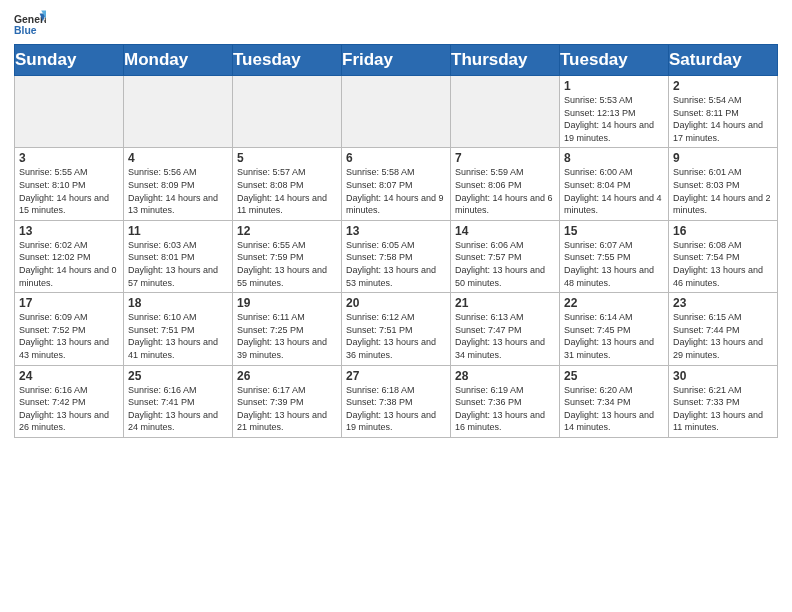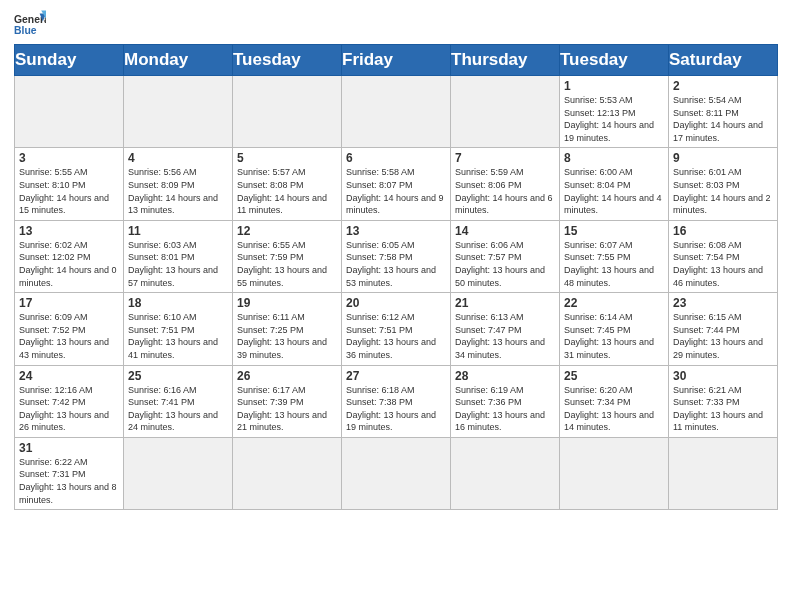--- a/index.html
+++ b/index.html
@@ -264,21 +264,21 @@
           <td>
             <span class="cell-date">23</span>
             <div class="cell-info">Sunrise: 6:15 AM
 Sunset: 7:44 PM
 Daylight: 13 hours and 29 minutes.</div>
           </td>
         </tr>
         <tr>
           <td>
             <span class="cell-date">24</span>
-            <div class="cell-info">Sunrise: 12:16 AM
+            <div class="cell-info">Sunrise: 6:16 AM
 Sunset: 7:42 PM
 Daylight: 13 hours and 26 minutes.</div>
           </td>
           <td>
             <span class="cell-date">25</span>
             <div class="cell-info">Sunrise: 6:16 AM
 Sunset: 7:41 PM
 Daylight: 13 hours and 24 minutes.</div>
           </td>
           <td>
@@ -304,30 +304,16 @@
             <div class="cell-info">Sunrise: 6:20 AM
 Sunset: 7:34 PM
 Daylight: 13 hours and 14 minutes.</div>
           </td>
           <td>
             <span class="cell-date">30</span>
             <div class="cell-info">Sunrise: 6:21 AM
 Sunset: 7:33 PM
 Daylight: 13 hours and 11 minutes.</div>
           </td>
-        </tr>
-        <tr class="last-row">
-          <td>
-            <span class="cell-date">31</span>
-            <div class="cell-info">Sunrise: 6:22 AM
-Sunset: 7:31 PM
-Daylight: 13 hours and 8 minutes.</div>
-          </td>
-          <td class="empty"></td>
-          <td class="empty"></td>
-          <td class="empty"></td>
-          <td class="empty"></td>
-          <td class="empty"></td>
-          <td class="empty"></td>
         </tr>
       </tbody>
   </table>
 </div>
 
 </body></html>

